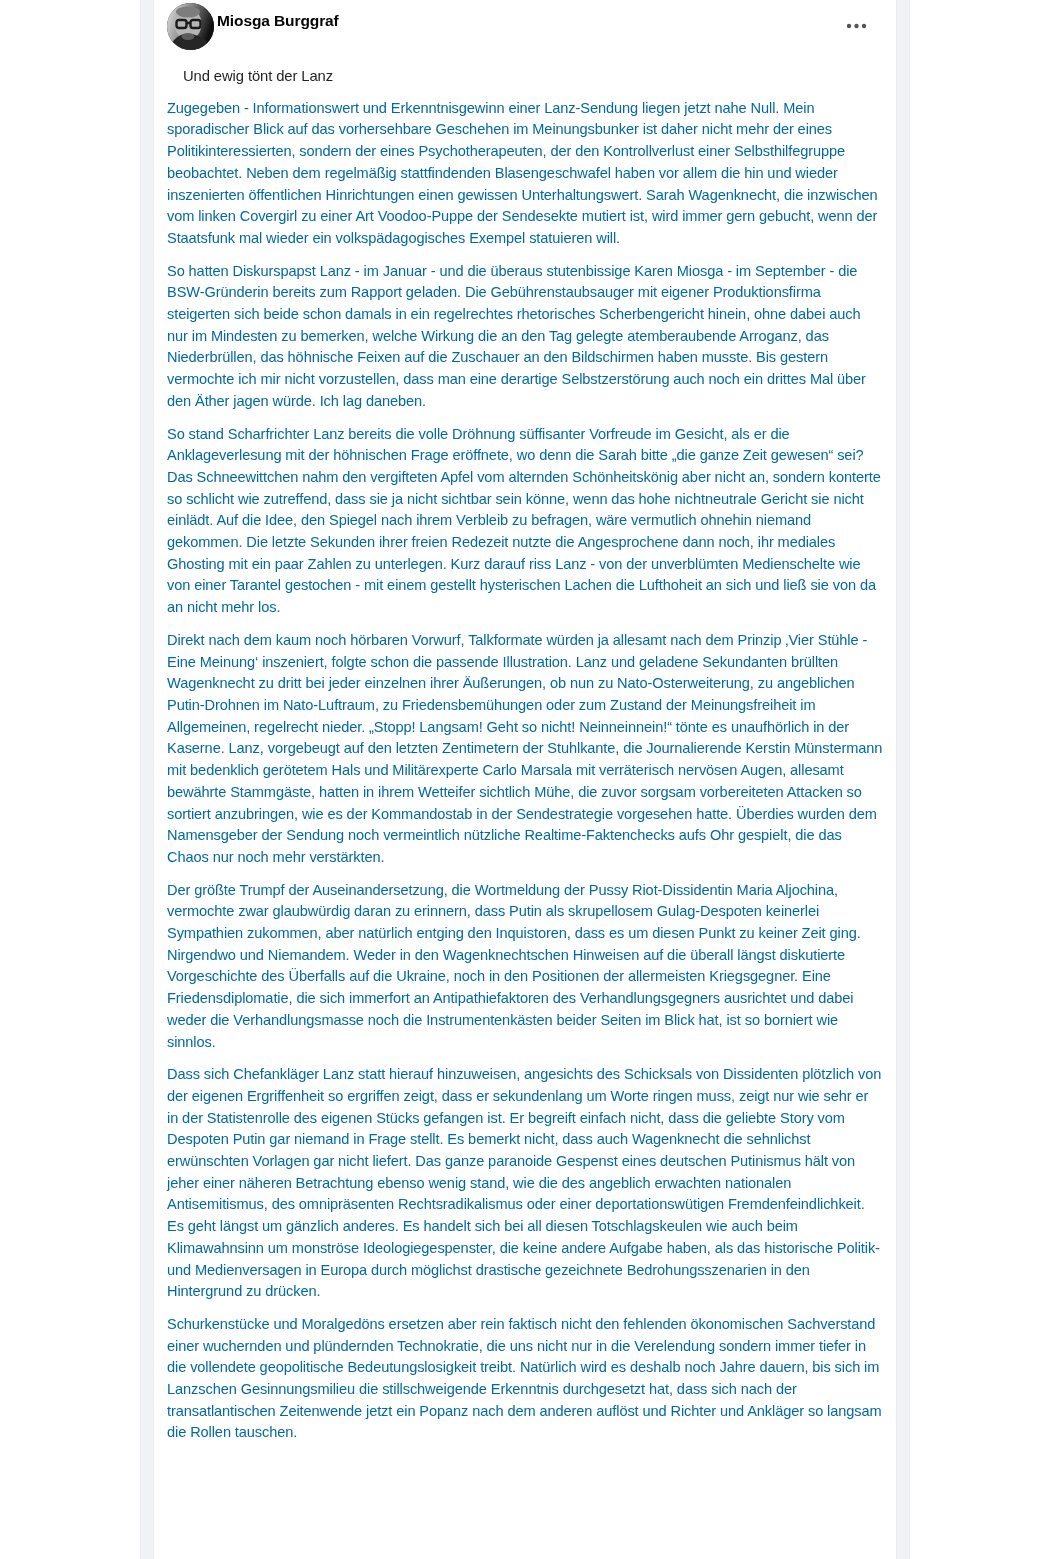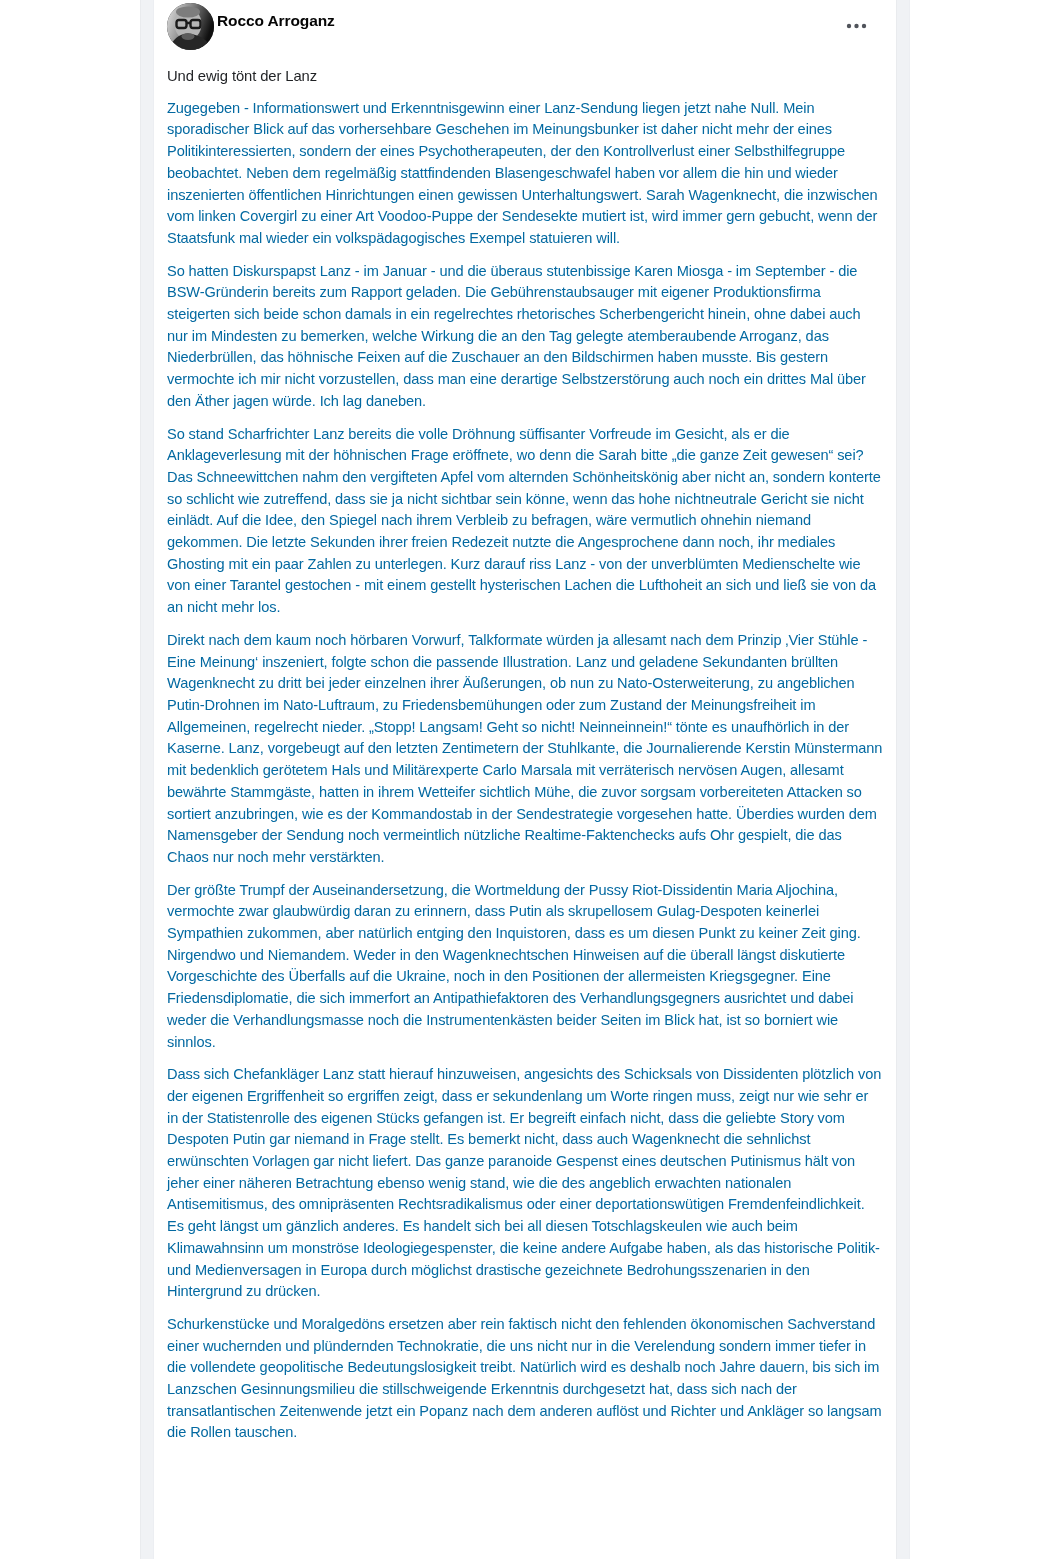--- a/index.html
+++ b/index.html
@@ -76,20 +76,21 @@
     justify-content: center;
     cursor: pointer;
     border-radius: 4px;
   }
   .title {
     margin-top: 13px;
     font-size: 14.8px;
     line-height: 21.7px;
     color: #1f2124;
     letter-spacing: -0.1px;
+    margin-left: 16px;
   }
   .body {
     margin-top: 0;
   }
   .para {
     margin: 10px 0 11px 0;
     font-size: 14.6px;
     line-height: 21.7px;
     color: #0369a1;
     letter-spacing: -0.1px;
@@ -120,21 +121,21 @@
           <ellipse cx="21" cy="9" rx="12" ry="5.5" fill="#7d7d7d"></ellipse>
           <path d="M1 47 Q 9 29 23 31 Q 38 32 46 47 Z" fill="#262626"></path>
           <ellipse cx="21" cy="33.5" rx="6.5" ry="3.4" fill="#5c5c5c"></ellipse>
           <g fill="none" stroke="#1b1b1b" stroke-width="2.4">
             <rect x="9.5" y="17" width="10" height="8" rx="2.4"></rect>
             <rect x="23.5" y="17" width="10" height="8" rx="2.4"></rect>
             <line x1="19.5" y1="20" x2="23.5" y2="20"></line>
           </g>
         </svg>
       </div>
-      <div class="author">Rocco Arroganz</div>
+      <div class="author">Miosga Burggraf</div>
       <div class="menu-btn">
         <svg width="21" height="6" viewBox="0 0 21 6" xmlns="http://www.w3.org/2000/svg">
           <circle cx="3" cy="3" r="2.2" fill="#50545b"></circle>
           <circle cx="10.5" cy="3" r="2.2" fill="#50545b"></circle>
           <circle cx="18" cy="3" r="2.2" fill="#50545b"></circle>
         </svg>
       </div>
     </div>
 
     <div class="title">Und ewig tönt der Lanz</div>

